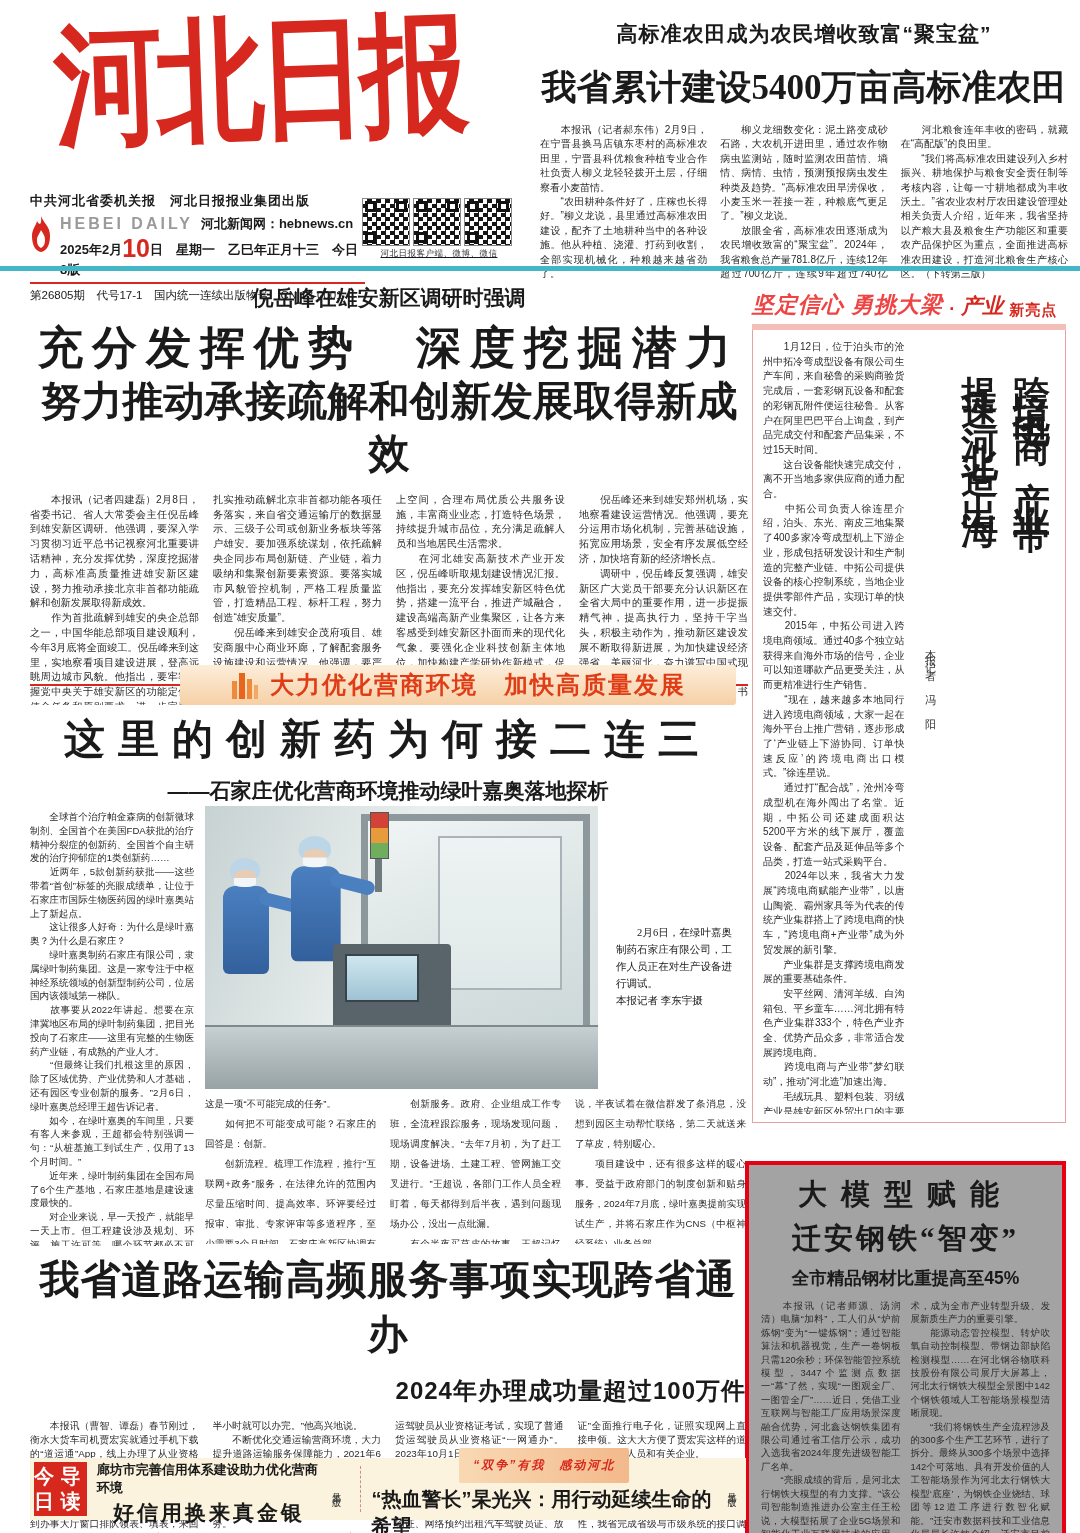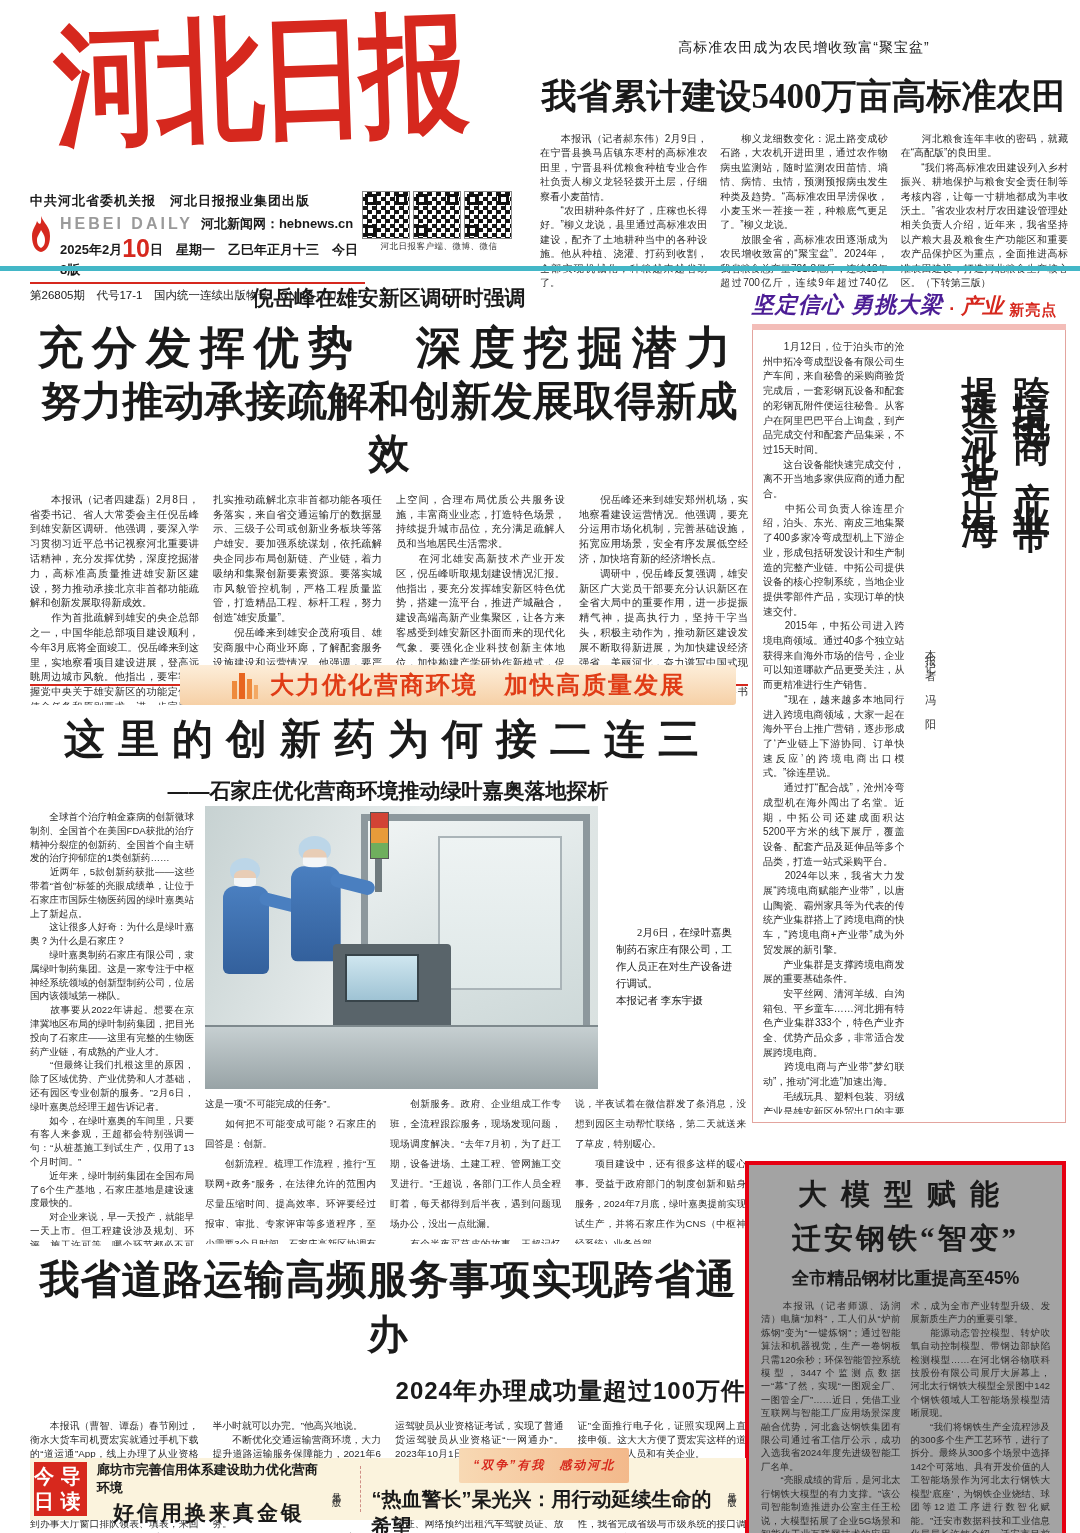--- a/index.html
+++ b/index.html
@@ -18,41 +18,41 @@
   #masthead-info .web{font-weight:bold;font-size:13px;}
   #masthead-info .l3{margin-top:3px;padding-left:30px;font-weight:bold;font-size:13px;
      border-bottom:2px solid #d6281e;padding-bottom:3px;}
   #masthead-info .day{color:#d6281e;font-size:25px;font-weight:bold;line-height:1;vertical-align:-3px;}
   #masthead-info .l4{margin-top:4px;font-size:11.5px;}
   #flame{left:30px;top:216px;width:22px;height:36px;}
   .qr{width:46px;height:46px;background:repeating-conic-gradient(#161616 0% 25%,#fff 0% 50%) 0 0/9px 9px;
       outline:1px solid #888;position:relative;background-color:#fff;}
   .qr i{position:absolute;width:11px;height:11px;border:3px solid #111;background:#fff;box-sizing:border-box;}
   .qr i:nth-child(1){left:2px;top:2px;} .qr i:nth-child(2){right:2px;top:2px;} .qr i:nth-child(3){left:2px;bottom:2px;}
-  #qr-group{left:363px;top:192px;width:152px;}
+  #qr-group{left:363px;top:199px;width:152px;text-decoration:underline;}
   #qr-row{display:flex;gap:5px;}
   #qr-caption{font-size:8.5px;text-align:center;margin-top:3px;color:#333;letter-spacing:0.5px;}
   
   #farm{left:540px;top:20px;width:528px;}
-  #farm .kicker{text-align:center;font-weight:normal;font-size:14px;letter-spacing:1px;margin-top:19px;}
+  #farm .kicker{text-align:center;font-weight:bold;font-size:21px;letter-spacing:1px;}
   #farm .title{text-align:center;font-weight:bold;font-size:35px;margin-top:16px;letter-spacing:0px;}
   #farm .cols{display:flex;gap:13px;margin-top:12px;}
   #farm .c{flex:1;height:158px;font-size:10px;line-height:14.4px;}
   #teal-rule{left:0;top:266px;width:1080px;height:5px;background:#43b7c7;}
   
   #main-art{left:30px;top:284px;width:718px;}
   #main-art .kicker{text-align:center;font-weight:bold;font-size:21px;}
   #main-art .t1{text-align:center;font-weight:bold;font-size:45px;letter-spacing:9px;margin-top:8px;line-height:1.25;}
   #main-art .t2{text-align:center;font-weight:bold;font-size:41px;letter-spacing:0px;line-height:1.25;}
   #main-art .cols{display:flex;gap:14px;margin-top:14px;}
   #main-art .c{flex:1;height:212px;font-size:10.2px;line-height:14.8px;}
   
   #sidebar{left:752px;top:286px;width:314px;height:824px;}
   #sb-badge{display:flex;align-items:flex-end;gap:6px;border-bottom:6px solid #f3bdb8;padding-bottom:4px;height:34px;}
-  #sb-badge .b1{color:#4c1d95;font-weight:bold;font-style:italic;font-size:22px;letter-spacing:1px;}
+  #sb-badge .b1{color:#ef4444;font-weight:bold;font-style:italic;font-size:22px;letter-spacing:1px;}
   #sb-badge .dot{color:#d6281e;font-weight:bold;font-size:18px;}
   #sb-badge .b2{color:#d6281e;font-weight:bold;font-style:italic;font-size:21px;}
   #sb-badge .b3{color:#d6281e;font-weight:bold;font-size:15px;letter-spacing:1px;}
   #sb-box{border:1px solid #e3a49e;border-top:none;height:774px;padding:10px 8px 8px 10px;display:flex;gap:16px;box-sizing:content-box;}
   #sb-body{width:184px;font-size:10px;line-height:14.7px;height:100%;}
   #sb-byline{writing-mode:vertical-rl;font-size:11px;letter-spacing:7px;color:#333;padding-top:300px;width:22px;}
   #sb-head{writing-mode:vertical-rl;font-weight:bold;font-size:37px;line-height:1.4;letter-spacing:17px;
      white-space:pre-line;width:104px;padding-top:6px;}
   
   #rule-left{left:30px;top:684px;width:150px;height:2px;background:#d6281e;}

